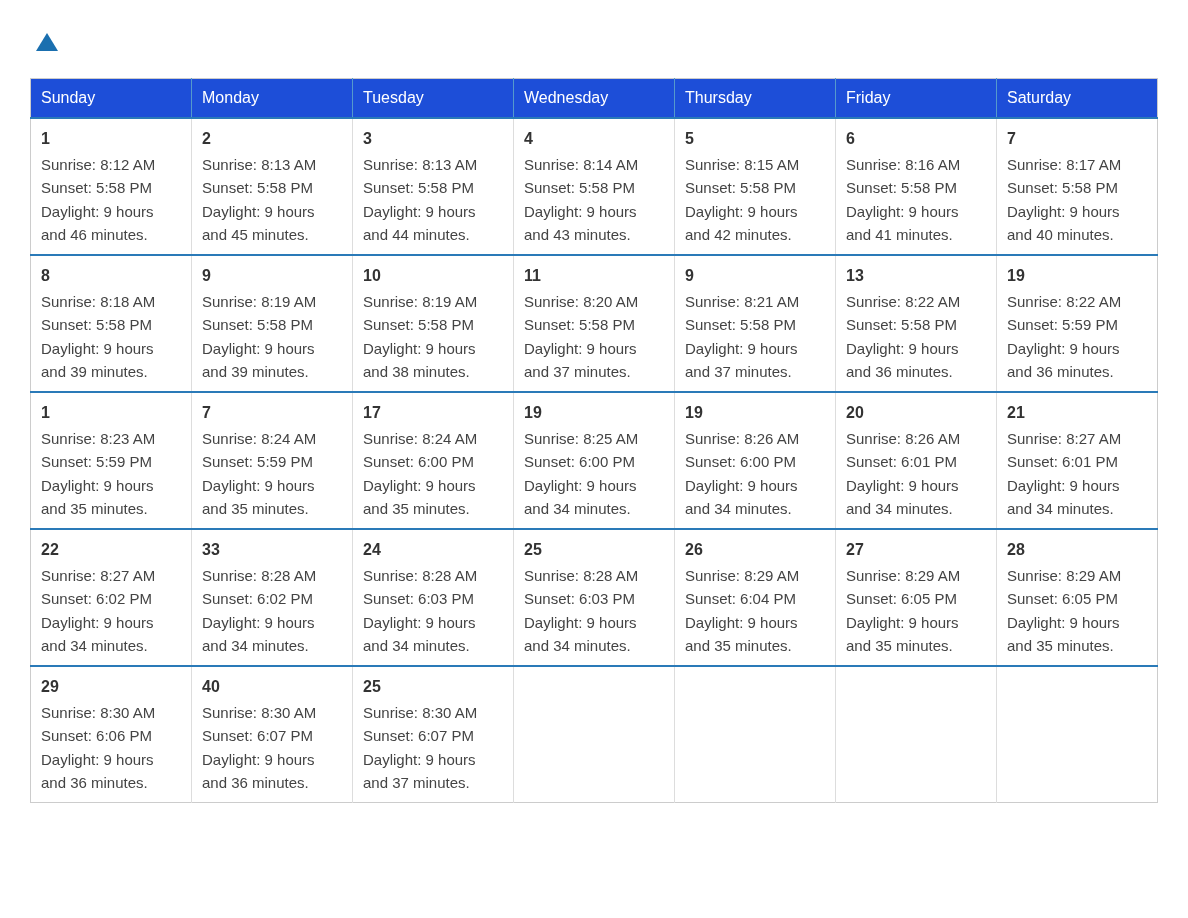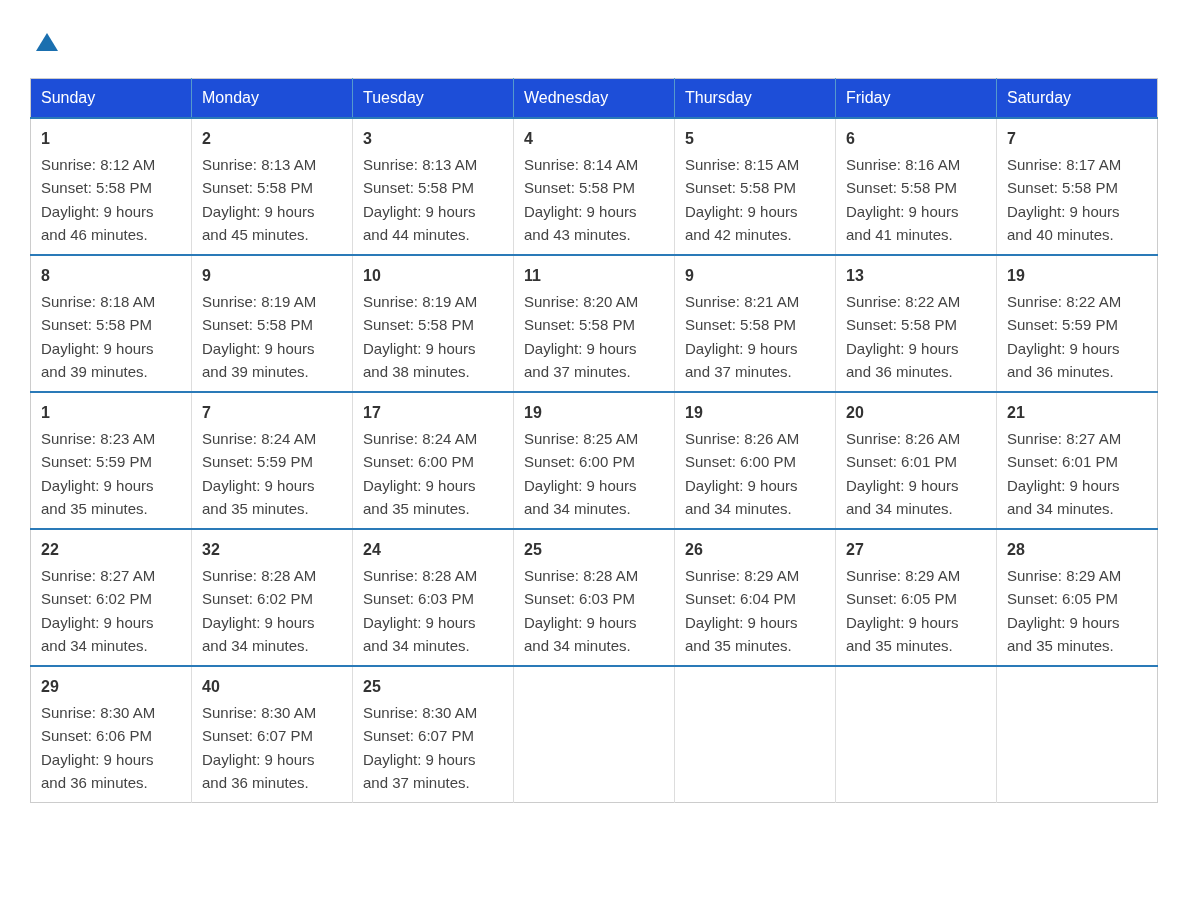--- a/index.html
+++ b/index.html
@@ -180,21 +180,21 @@
         <td><span class="day-number">19</span>
 <span class="day-info">Sunrise: 8:26 AM<br>Sunset: 6:00 PM<br>Daylight: 9 hours<br>and 34 minutes.</span></td>
         <td><span class="day-number">20</span>
 <span class="day-info">Sunrise: 8:26 AM<br>Sunset: 6:01 PM<br>Daylight: 9 hours<br>and 34 minutes.</span></td>
         <td><span class="day-number">21</span>
 <span class="day-info">Sunrise: 8:27 AM<br>Sunset: 6:01 PM<br>Daylight: 9 hours<br>and 34 minutes.</span></td>
       </tr>
       <tr>
         <td><span class="day-number">22</span>
 <span class="day-info">Sunrise: 8:27 AM<br>Sunset: 6:02 PM<br>Daylight: 9 hours<br>and 34 minutes.</span></td>
-        <td><span class="day-number">32</span>
+        <td><span class="day-number">33</span>
 <span class="day-info">Sunrise: 8:28 AM<br>Sunset: 6:02 PM<br>Daylight: 9 hours<br>and 34 minutes.</span></td>
         <td><span class="day-number">24</span>
 <span class="day-info">Sunrise: 8:28 AM<br>Sunset: 6:03 PM<br>Daylight: 9 hours<br>and 34 minutes.</span></td>
         <td><span class="day-number">25</span>
 <span class="day-info">Sunrise: 8:28 AM<br>Sunset: 6:03 PM<br>Daylight: 9 hours<br>and 34 minutes.</span></td>
         <td><span class="day-number">26</span>
 <span class="day-info">Sunrise: 8:29 AM<br>Sunset: 6:04 PM<br>Daylight: 9 hours<br>and 35 minutes.</span></td>
         <td><span class="day-number">27</span>
 <span class="day-info">Sunrise: 8:29 AM<br>Sunset: 6:05 PM<br>Daylight: 9 hours<br>and 35 minutes.</span></td>
         <td><span class="day-number">28</span>

